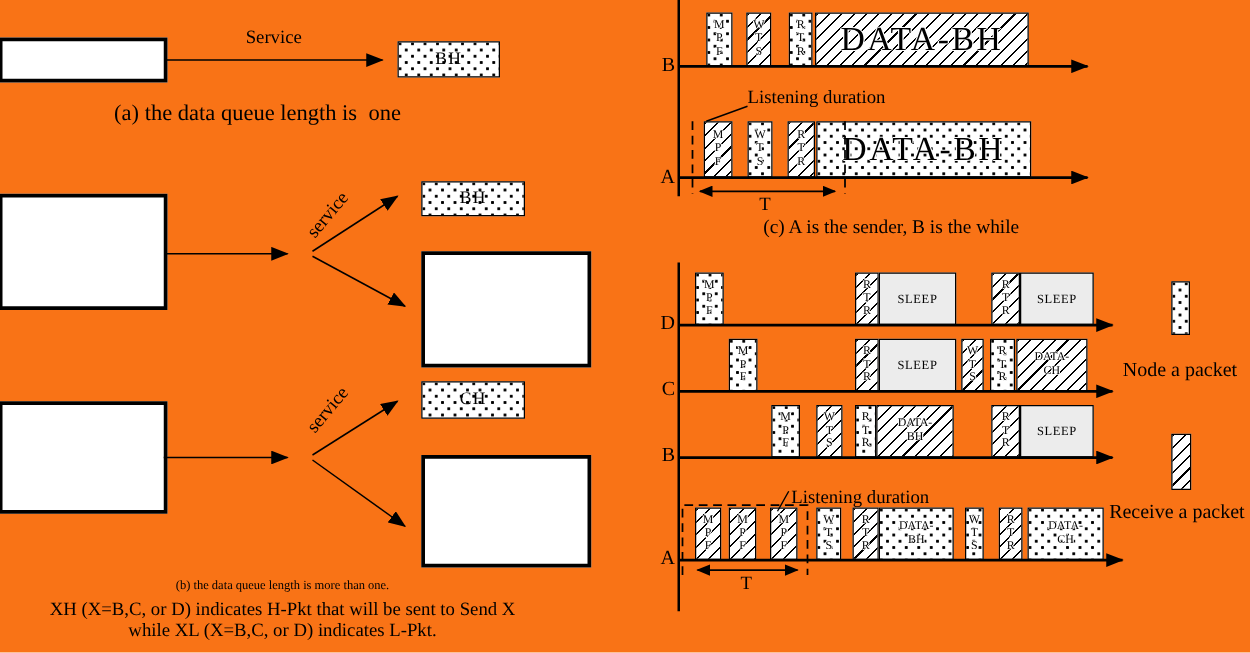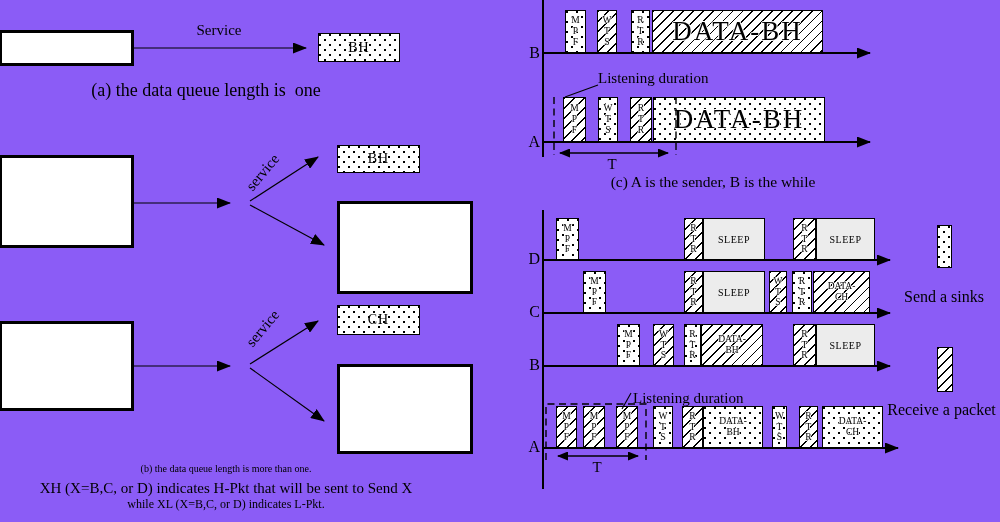--- a/index.html
+++ b/index.html
@@ -1,16 +1,16 @@
 <!DOCTYPE html>
 <html><head>
 <meta charset="utf-8">
 <style>
   html,body{margin:0;padding:0;background:#fff;}
-  #canvas{position:relative;width:1000px;height:522px;background:#8b5cf6;overflow:hidden;
+  #canvas{position:relative;width:1000px;height:522px;background:#f97316;overflow:hidden;
           font-family:"Liberation Serif", serif;color:#000;}
   .txt{position:absolute;font-family:"Liberation Serif", serif;color:#000;}
   .center{text-align:center;}
   .box{position:absolute;box-sizing:border-box;border:1.4px solid #000;background:#fff;
        display:flex;align-items:center;justify-content:center;text-align:center;z-index:1;}
   .fill-send{background-image:radial-gradient(circle,#000 1.05px,transparent 1.35px),
              radial-gradient(circle,#000 1.05px,transparent 1.35px);
              background-size:10px 10px;background-position:1px 1px,6px 6px;}
   .fill-recv{background-image:repeating-linear-gradient(135deg,#000 0,#000 1.2px,transparent 1.2px,transparent 7px);}
   .fill-sleep{background:#ececec;}
@@ -90,30 +90,30 @@
     </g>
   </svg>
 
   <div class="txt center" style="left:179px;top:22px;width:80px;font-size:15px;">Service</div>
   <div class="txt center" style="left:58px;top:80px;width:296px;font-size:18px;white-space:pre;">(a) the data queue length is  one</div>
 
   <div class="txt center rot" style="left:231px;top:164px;width:64px;font-size:15px;">service</div>
   <div class="txt center rot" style="left:231px;top:320px;width:64px;font-size:15px;">service</div>
   <div class="txt center" style="left:0px;top:463px;width:452px;font-size:10px;">(b) the data queue length is more than one.</div>
   <div class="txt center" style="left:0px;top:480px;width:452px;font-size:15px;">XH (X=B,C, or D) indicates H-Pkt that will be sent to Send X</div>
-  <div class="txt center" style="left:0px;top:497px;width:452px;font-size:12px;">while XL (X=B,C, or D) indicates L-Pkt.</div>
+  <div class="txt center" style="left:0px;top:497px;width:452px;font-size:15px;">while XL (X=B,C, or D) indicates L-Pkt.</div>
 
   <div class="txt center" style="left:543px;top:173px;width:340px;font-size:15.5px;">(c) A is the sender, B is the while</div>
   <div class="txt" style="left:598px;top:70px;font-size:15px;">Listening duration</div>
   <div class="txt center" style="left:597px;top:156px;width:30px;font-size:15px;">T</div>
 
   <div class="txt" style="left:633px;top:390px;font-size:15px;">Listening duration</div>
   <div class="txt center" style="left:582px;top:459px;width:30px;font-size:15px;">T</div>
 
-  <div class="txt center" style="left:890px;top:288px;width:108px;font-size:16px;">Send a sinks</div>
+  <div class="txt center" style="left:890px;top:288px;width:108px;font-size:16px;">Node a packet</div>
   <div class="txt center" style="left:883px;top:401px;width:117px;font-size:16px;">Receive a packet</div>
 <div class="axis-label" style="left: 514px; top: 44px;">B</div>
     <div class="box fill-send v-letters" style="left: 565px; top: 10px; width: 21px; height: 43px;">M
 P
 F</div>
     <div class="box fill-recv v-letters" style="left: 597px; top: 10px; width: 20px; height: 43px;">W
 T
 S</div>
     <div class="box fill-send v-letters" style="left: 631px; top: 10px; width: 19px; height: 43px;">R
 T

